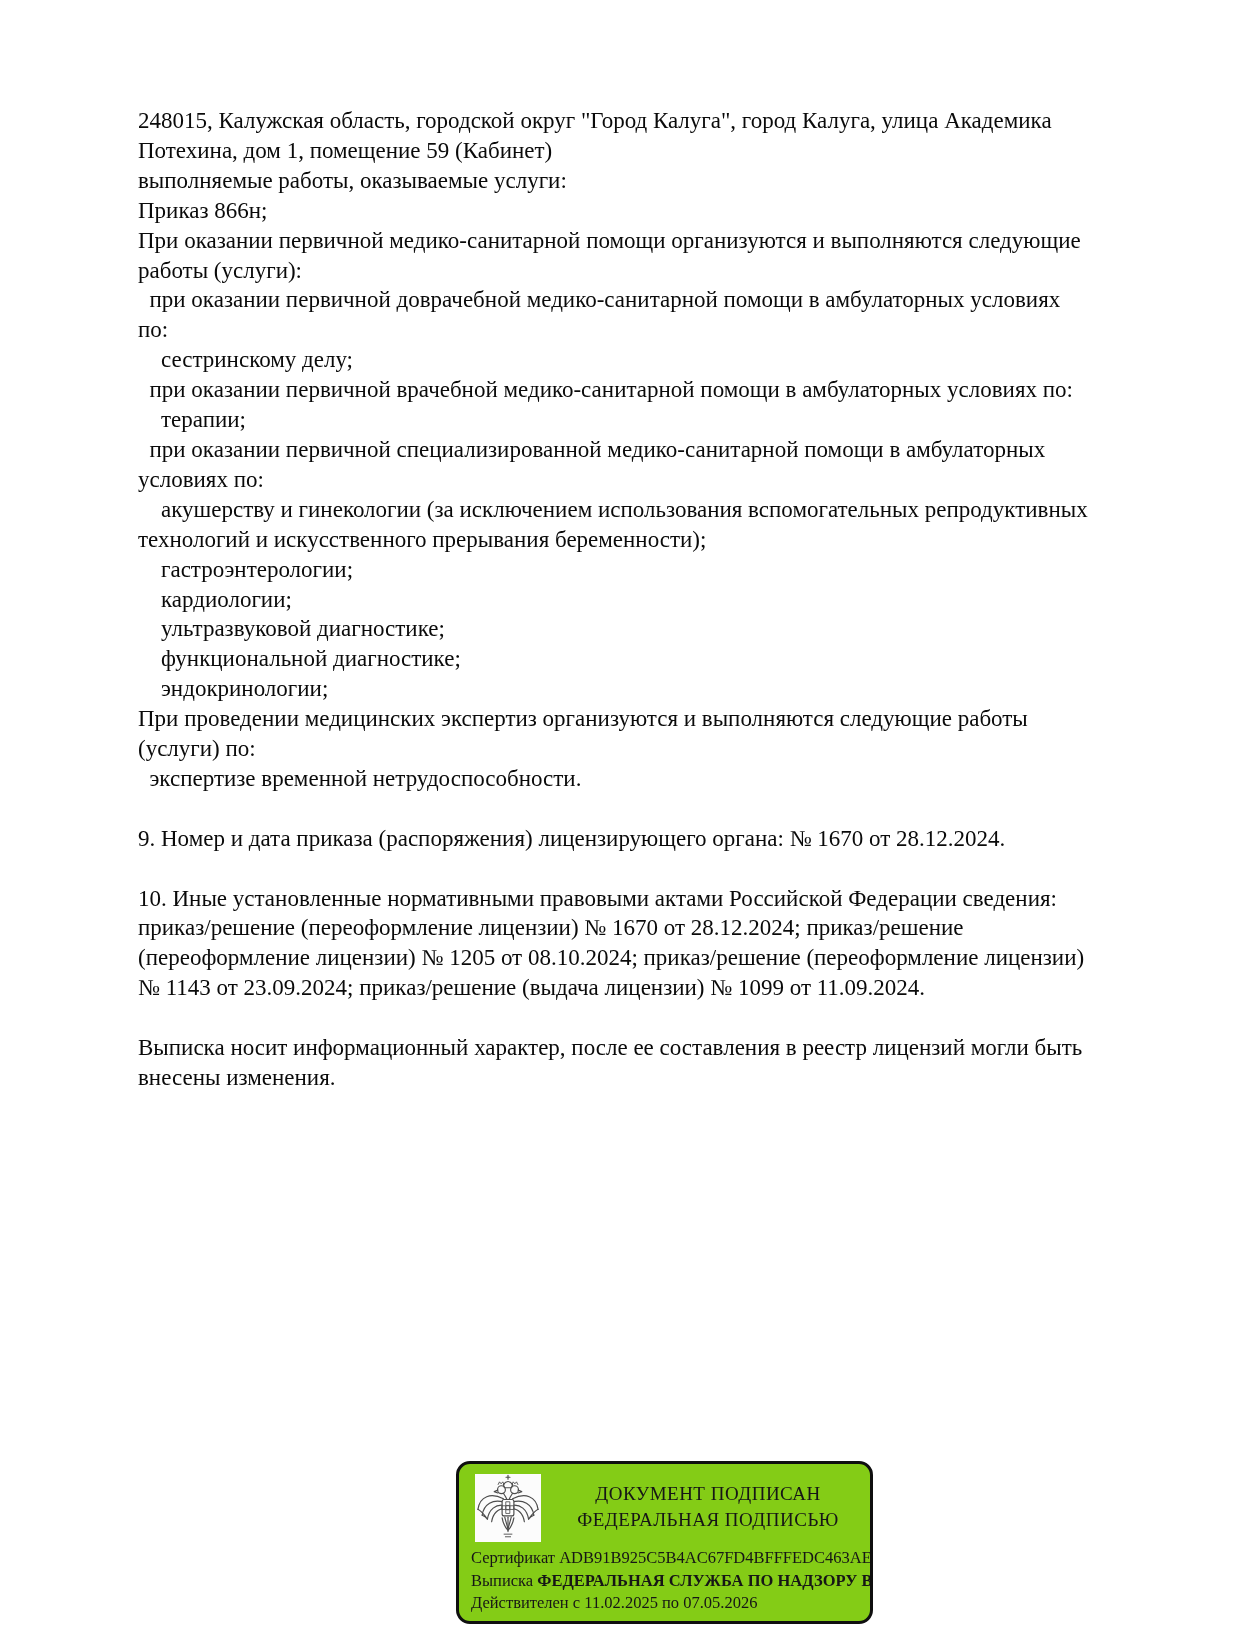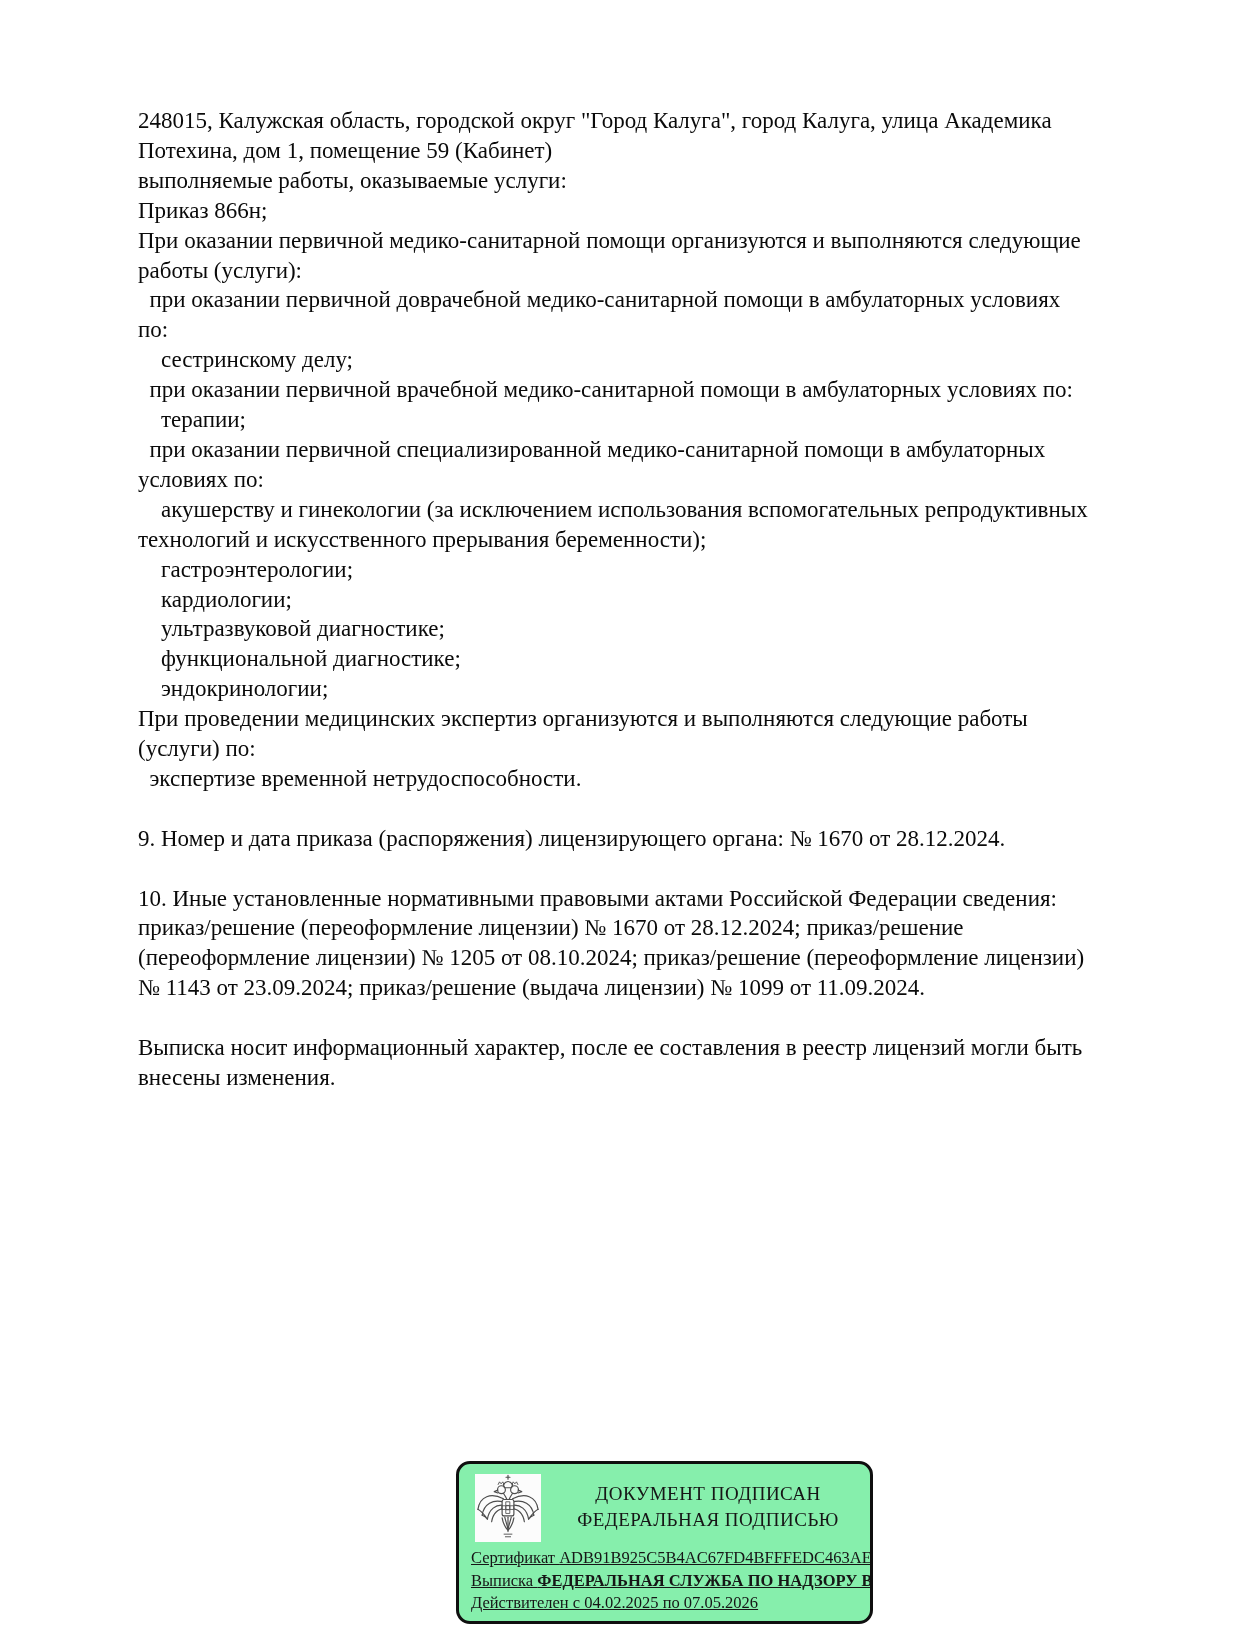--- a/index.html
+++ b/index.html
@@ -32,21 +32,21 @@
   }
   
   #stamp {
     position: absolute;
     left: 456px;
     top: 1461px;
     width: 411px;
     height: 157px;
     border: 3px solid #0f0f0f;
     border-radius: 14px;
-    background: #86efac;
+    background: #84cc16;
     overflow: hidden;
   }
   #stamp .emblem {
     position: absolute;
     left: 16px;
     top: 10px;
     width: 66px;
     height: 68px;
     background: #fcfcfc;
   }
@@ -64,21 +64,20 @@
     white-space: pre;
   }
   #stamp .stamp-info {
     position: absolute;
     left: 12px;
     top: 83px;
     right: 0;
     font-size: 16.5px;
     line-height: 22.5px;
     color: #161616;
-    text-decoration: underline;
   }
   #stamp .stamp-info .info-line {
     white-space: pre;
     overflow: hidden;
   }
   #stamp .stamp-info b {
     font-weight: bold;
   }
 </style>
 </head>
@@ -130,18 +129,18 @@
         <path d="M41 67 q2 12 9 19 M59 67 q-2 12 -9 19"></path>
         <path d="M44 92 h12 M46 96 h8" stroke-width="1.4"></path>
       </svg>
     </div>
 
     <div class="stamp-title"><span>ДОКУМЕНТ ПОДПИСАН</span><br><span>ФЕДЕРАЛЬНАЯ ПОДПИСЬЮ</span></div>
 
     <div class="stamp-info">
       <div class="info-line"><span>Сертификат </span><span>ADB91B925C5B4AC67FD4BFFFEDC463AE</span></div>
       <div class="info-line"><span>Выписка </span><b>ФЕДЕРАЛЬНАЯ СЛУЖБА ПО НАДЗОРУ В С</b></div>
-      <div class="info-line"><span>Действителен с 04.02.2025 по 07.05.2026</span></div>
+      <div class="info-line"><span>Действителен с 11.02.2025 по 07.05.2026</span></div>
     </div>
 
   </div>
 
 </div>
 
 </body></html>

